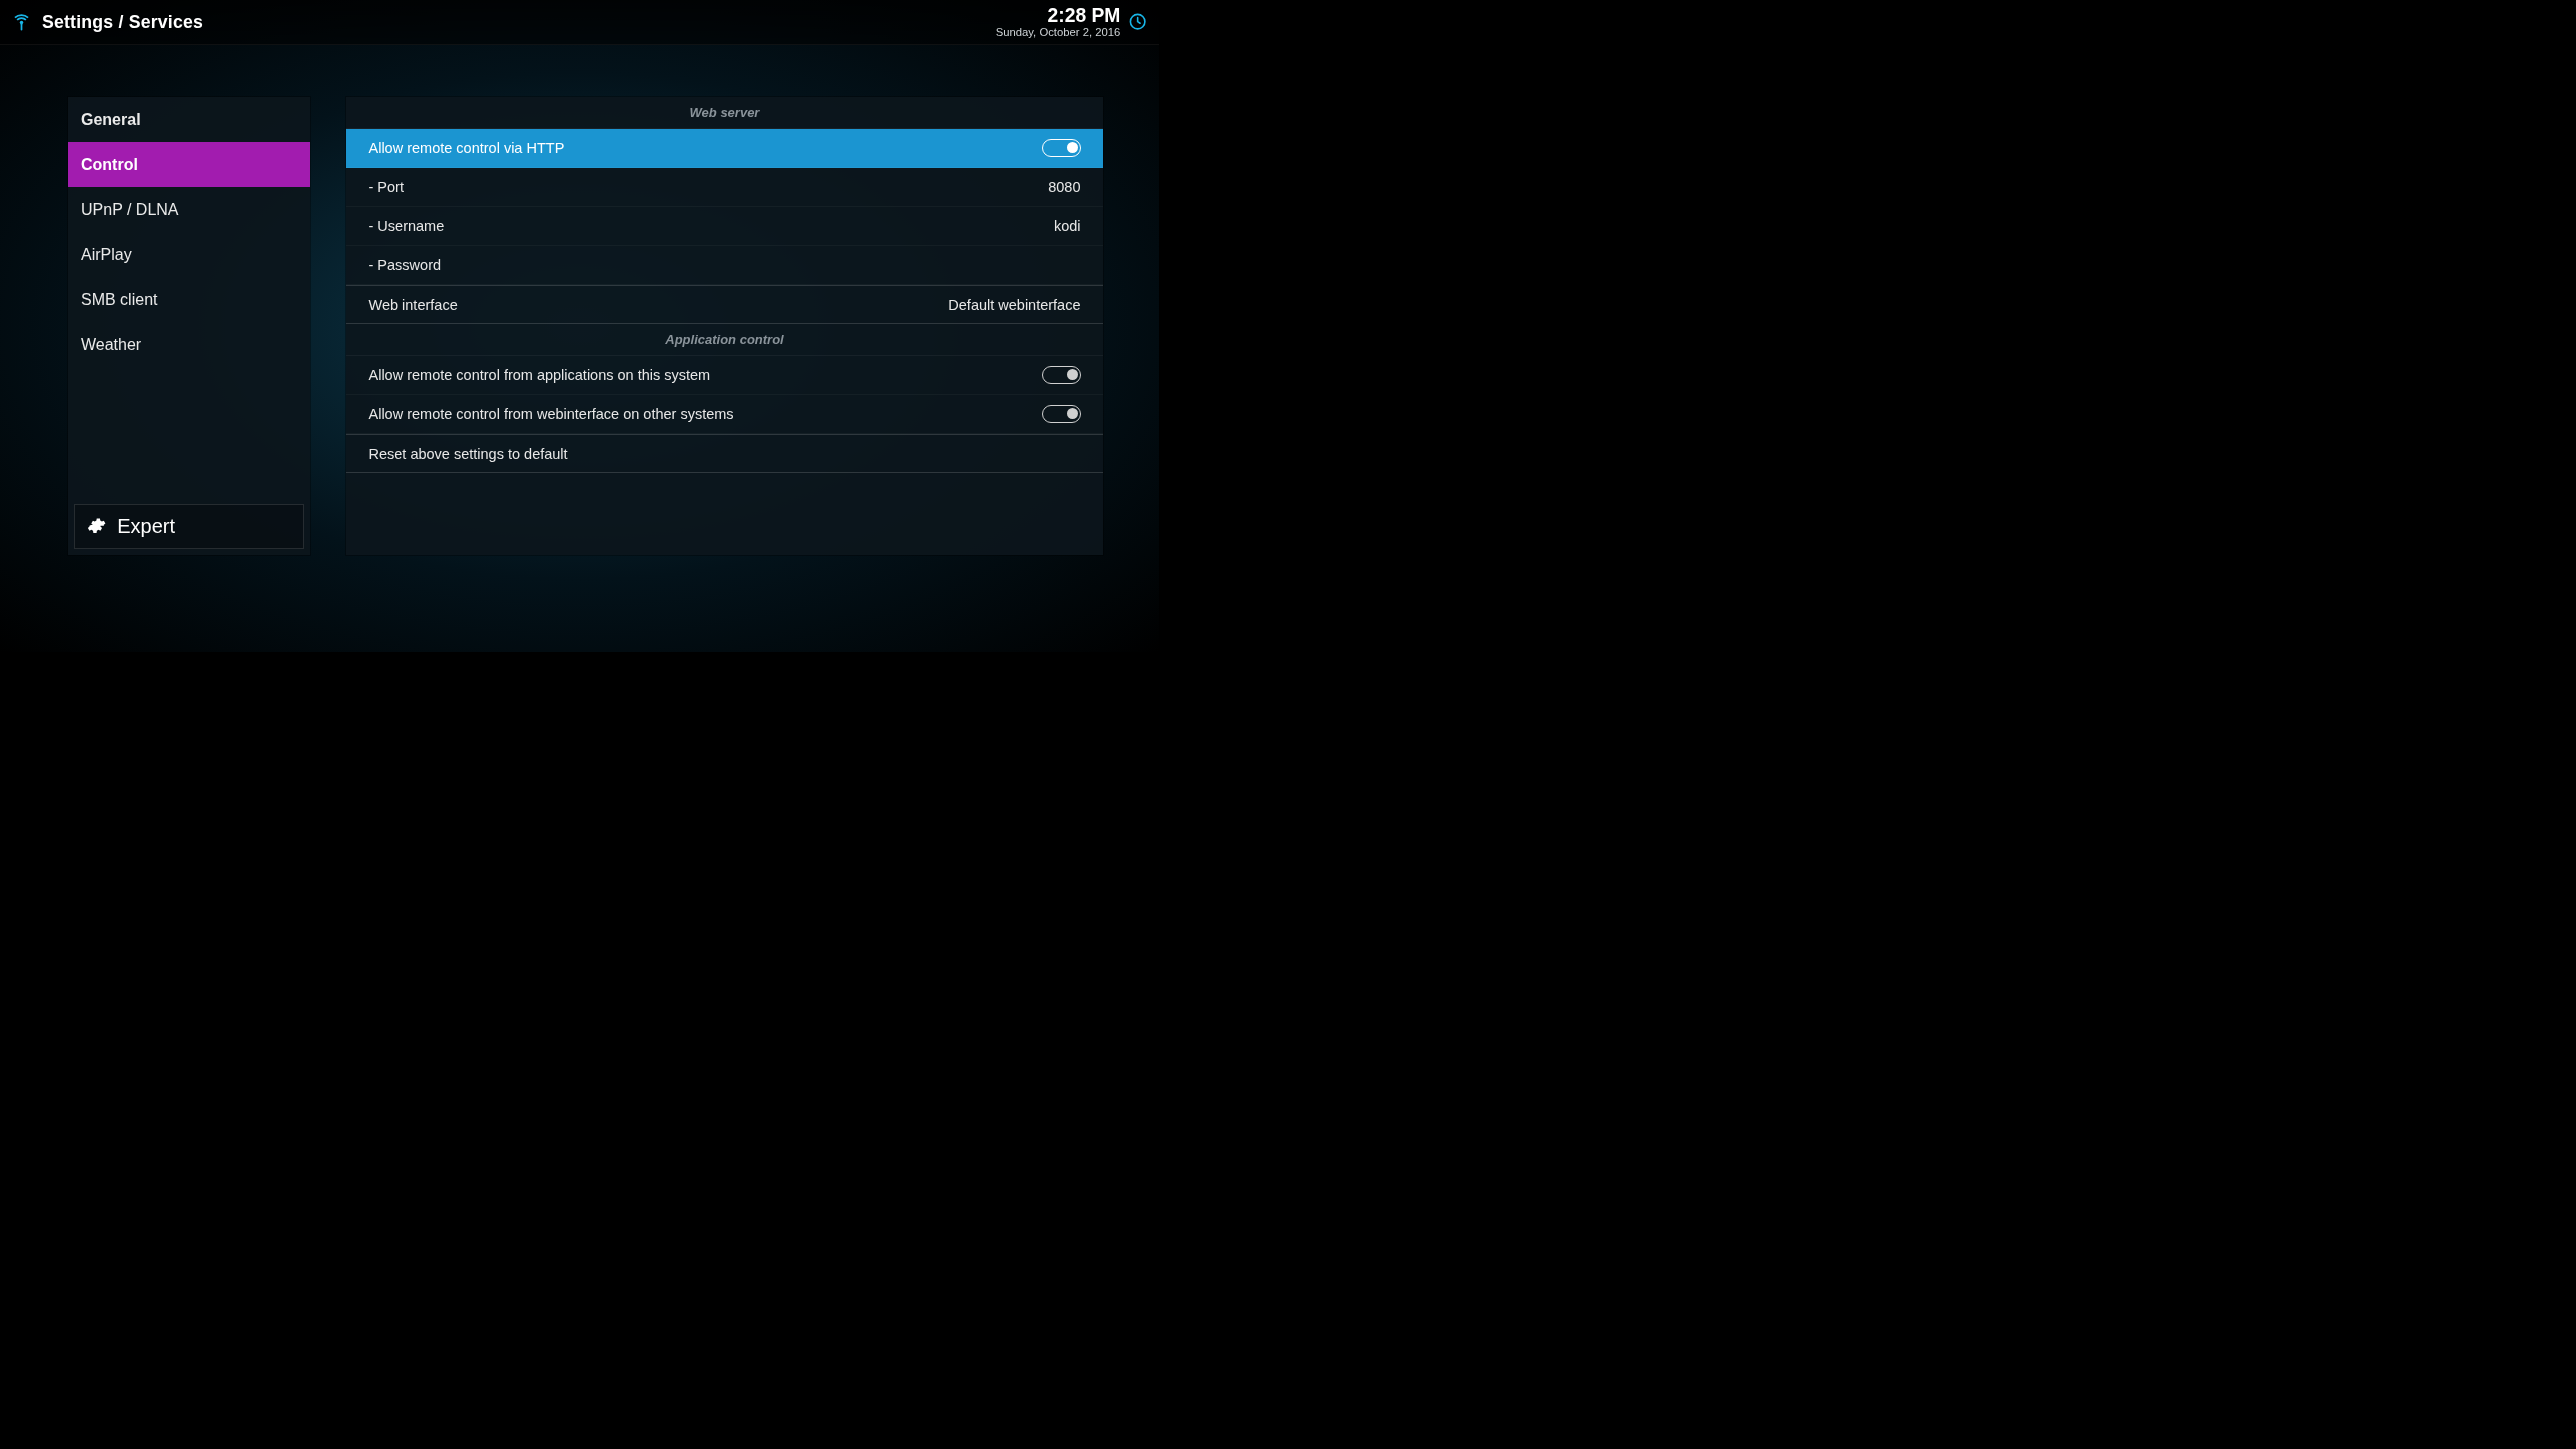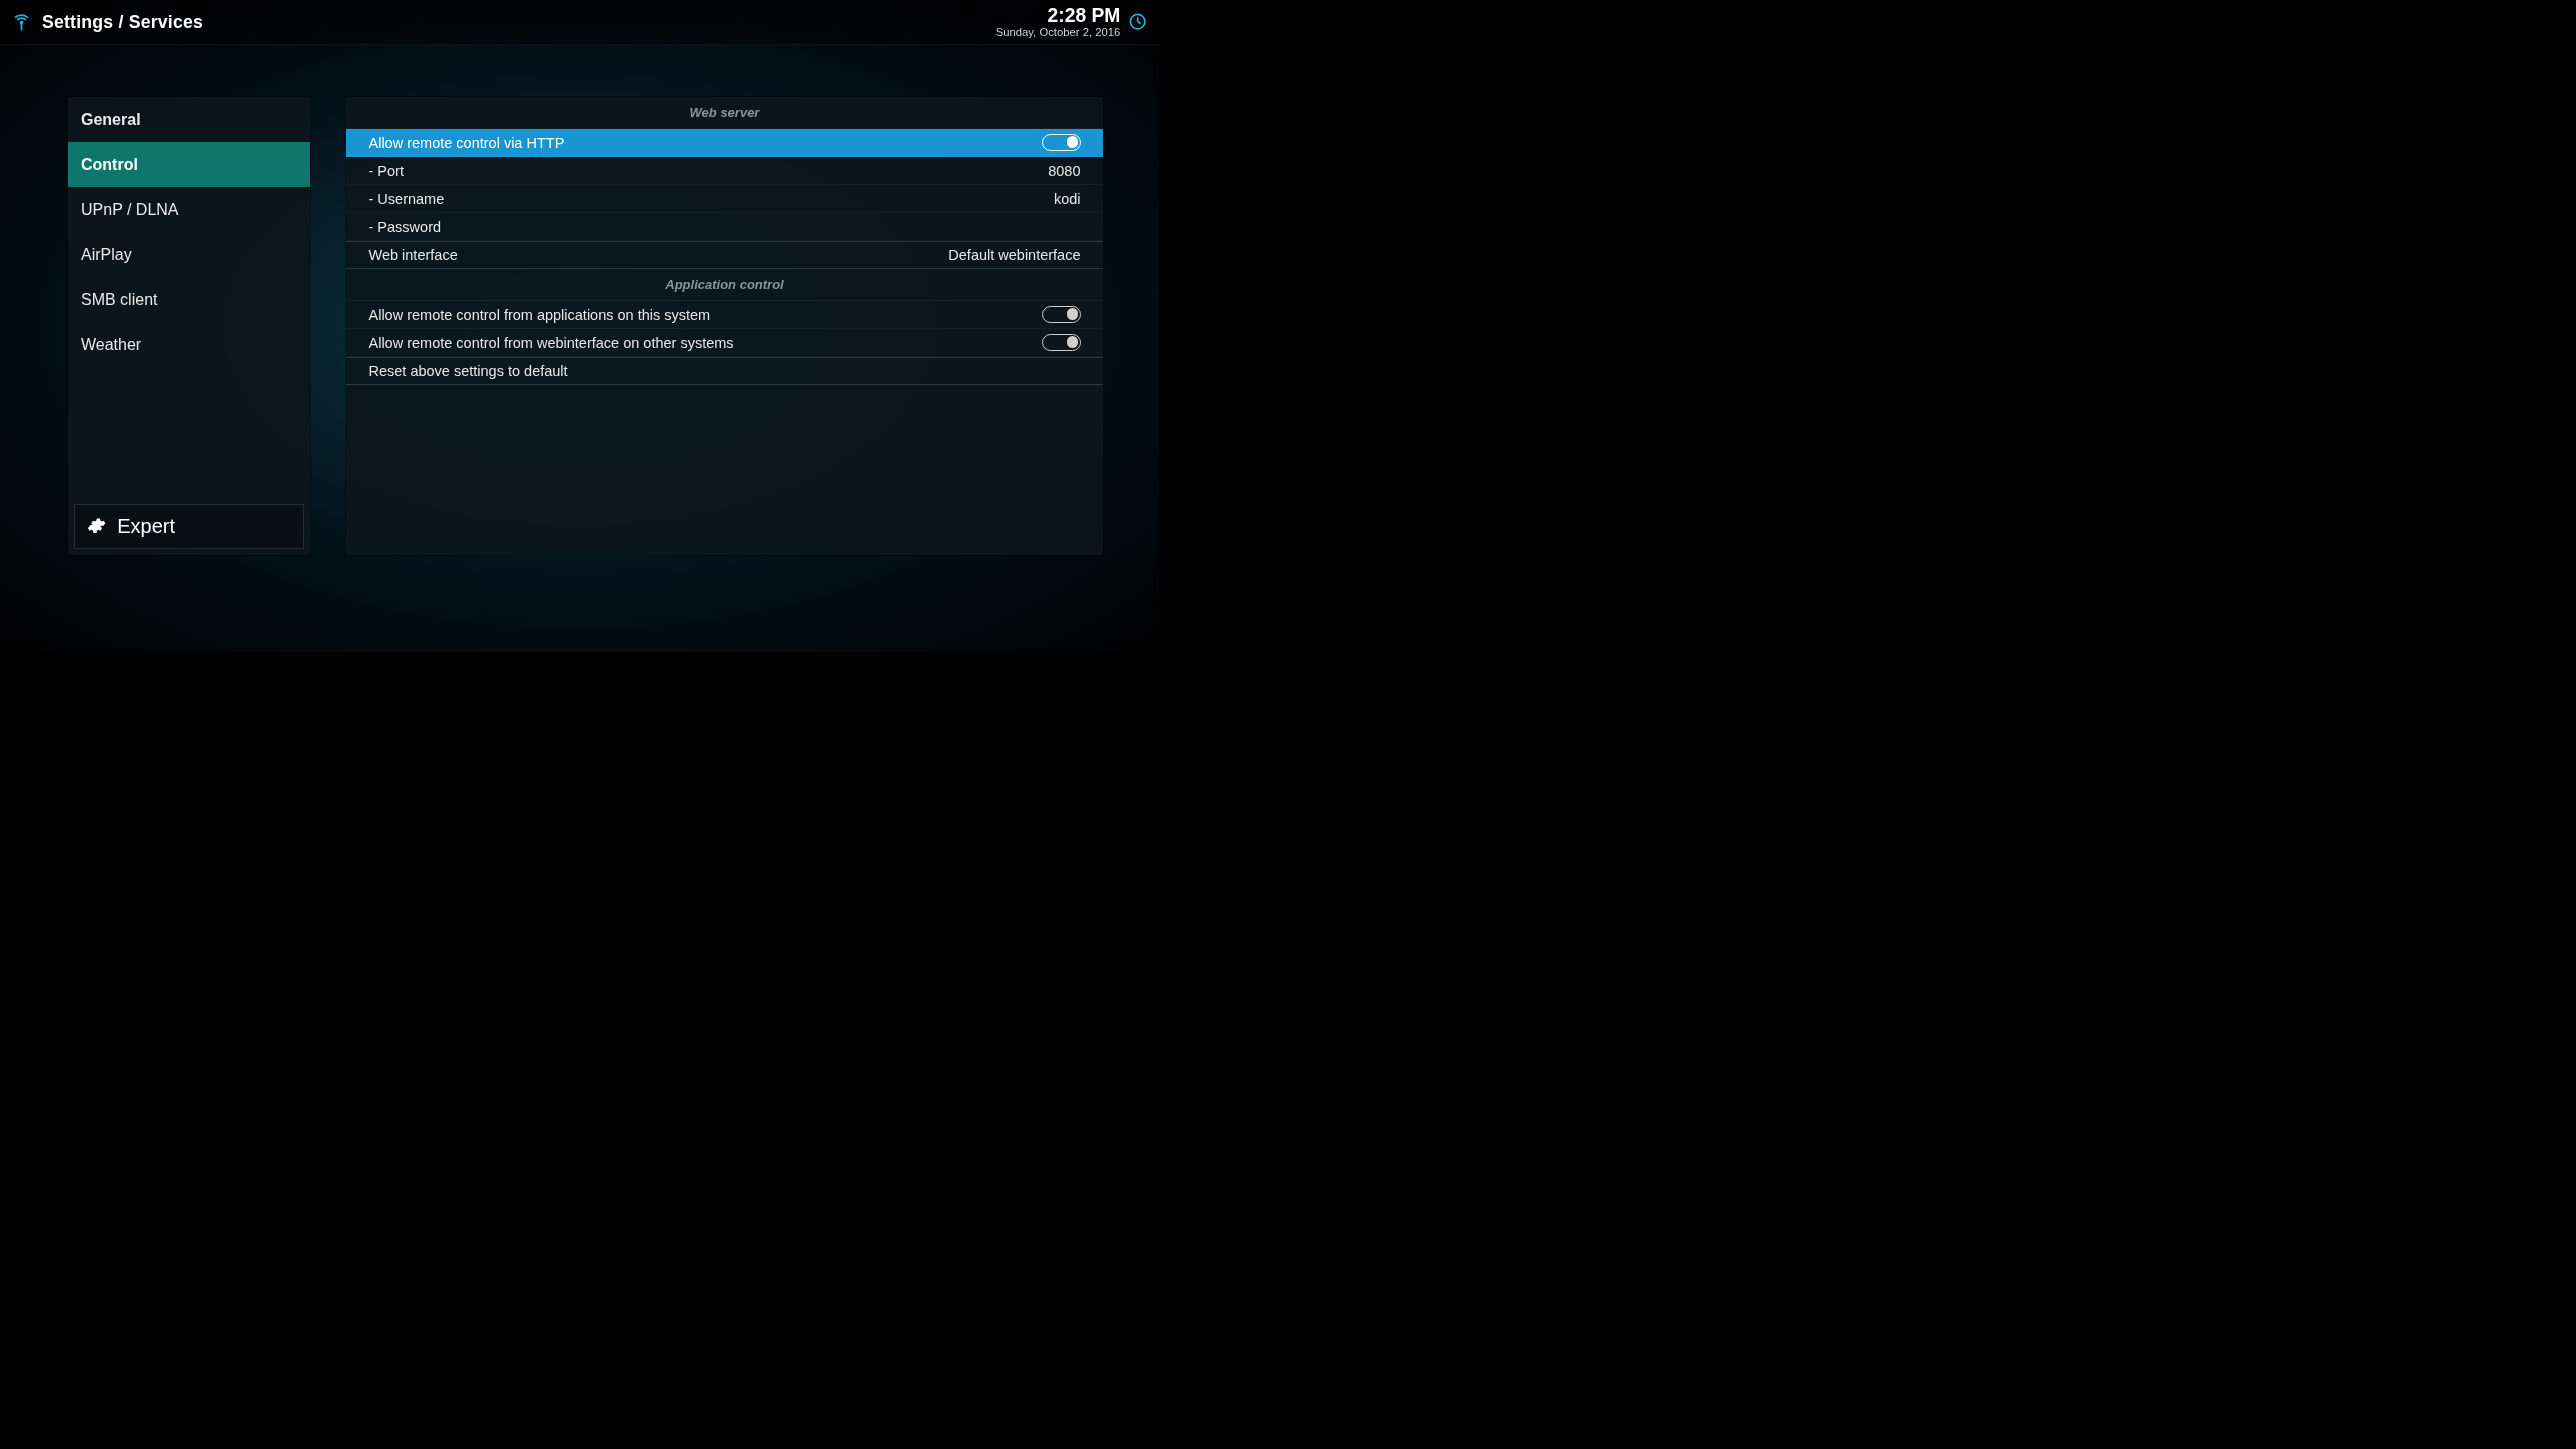--- a/index.html
+++ b/index.html
@@ -37,21 +37,21 @@
     width: 242px; background: rgba(12,22,28,.92);
     display: flex; flex-direction: column;
     box-shadow: 0 0 0 0.8px rgba(0,0,0,.4);
   }
   .sidebar-item {
     height: 45px; display: flex; align-items: center;
     padding: 0 13px; font-size: 16px; color: #eaeaea;
     cursor: pointer;
   }
   .sidebar-item.selected {
-    background: #0f766e; color: #fff; font-weight: 600;
+    background: #a21caf; color: #fff; font-weight: 600;
   }
   .sidebar-item.first { font-weight: 600; }
   .sidebar-spacer { flex: 1; }
   .level-box {
     margin: 6.4px; height: 45px;
     border: 0.8px solid rgba(255,255,255,.12);
     display: flex; align-items: center; gap: 11.3px;
     padding: 0 11.3px; font-size: 20px; color: #fff;
     background: rgba(0,0,0,.25);
   }
@@ -63,21 +63,21 @@
     box-shadow: 0 0 0 0.8px rgba(0,0,0,.4);
     position: relative;
   }
   .section-header {
     height: 32px; display: flex; align-items: center; justify-content: center;
     font-size: 13px; color: #8a939a; font-weight: 600;
     border-bottom: 0.8px solid rgba(255,255,255,.05);
     font-style: italic;
   }
   .row {
-    height: 28px; display: flex; align-items: center;
+    height: 39px; display: flex; align-items: center;
     padding: 0 22.5px; font-size: 14.5px; color: #e8e8e8;
     border-bottom: 0.8px solid rgba(255,255,255,.04);
     cursor: pointer;
   }
   .row.highlight { background: #1b95d1; color: #fff; }
   .row.strong-border { border-top: 0.8px solid rgba(255,255,255,.15); border-bottom: 0.8px solid rgba(255,255,255,.15); }
   .row .label { flex: 0 0 auto; }
   .row .value { margin-left: auto; color: #e8e8e8; }
   .row .indent::before { content: "- "; }
 

